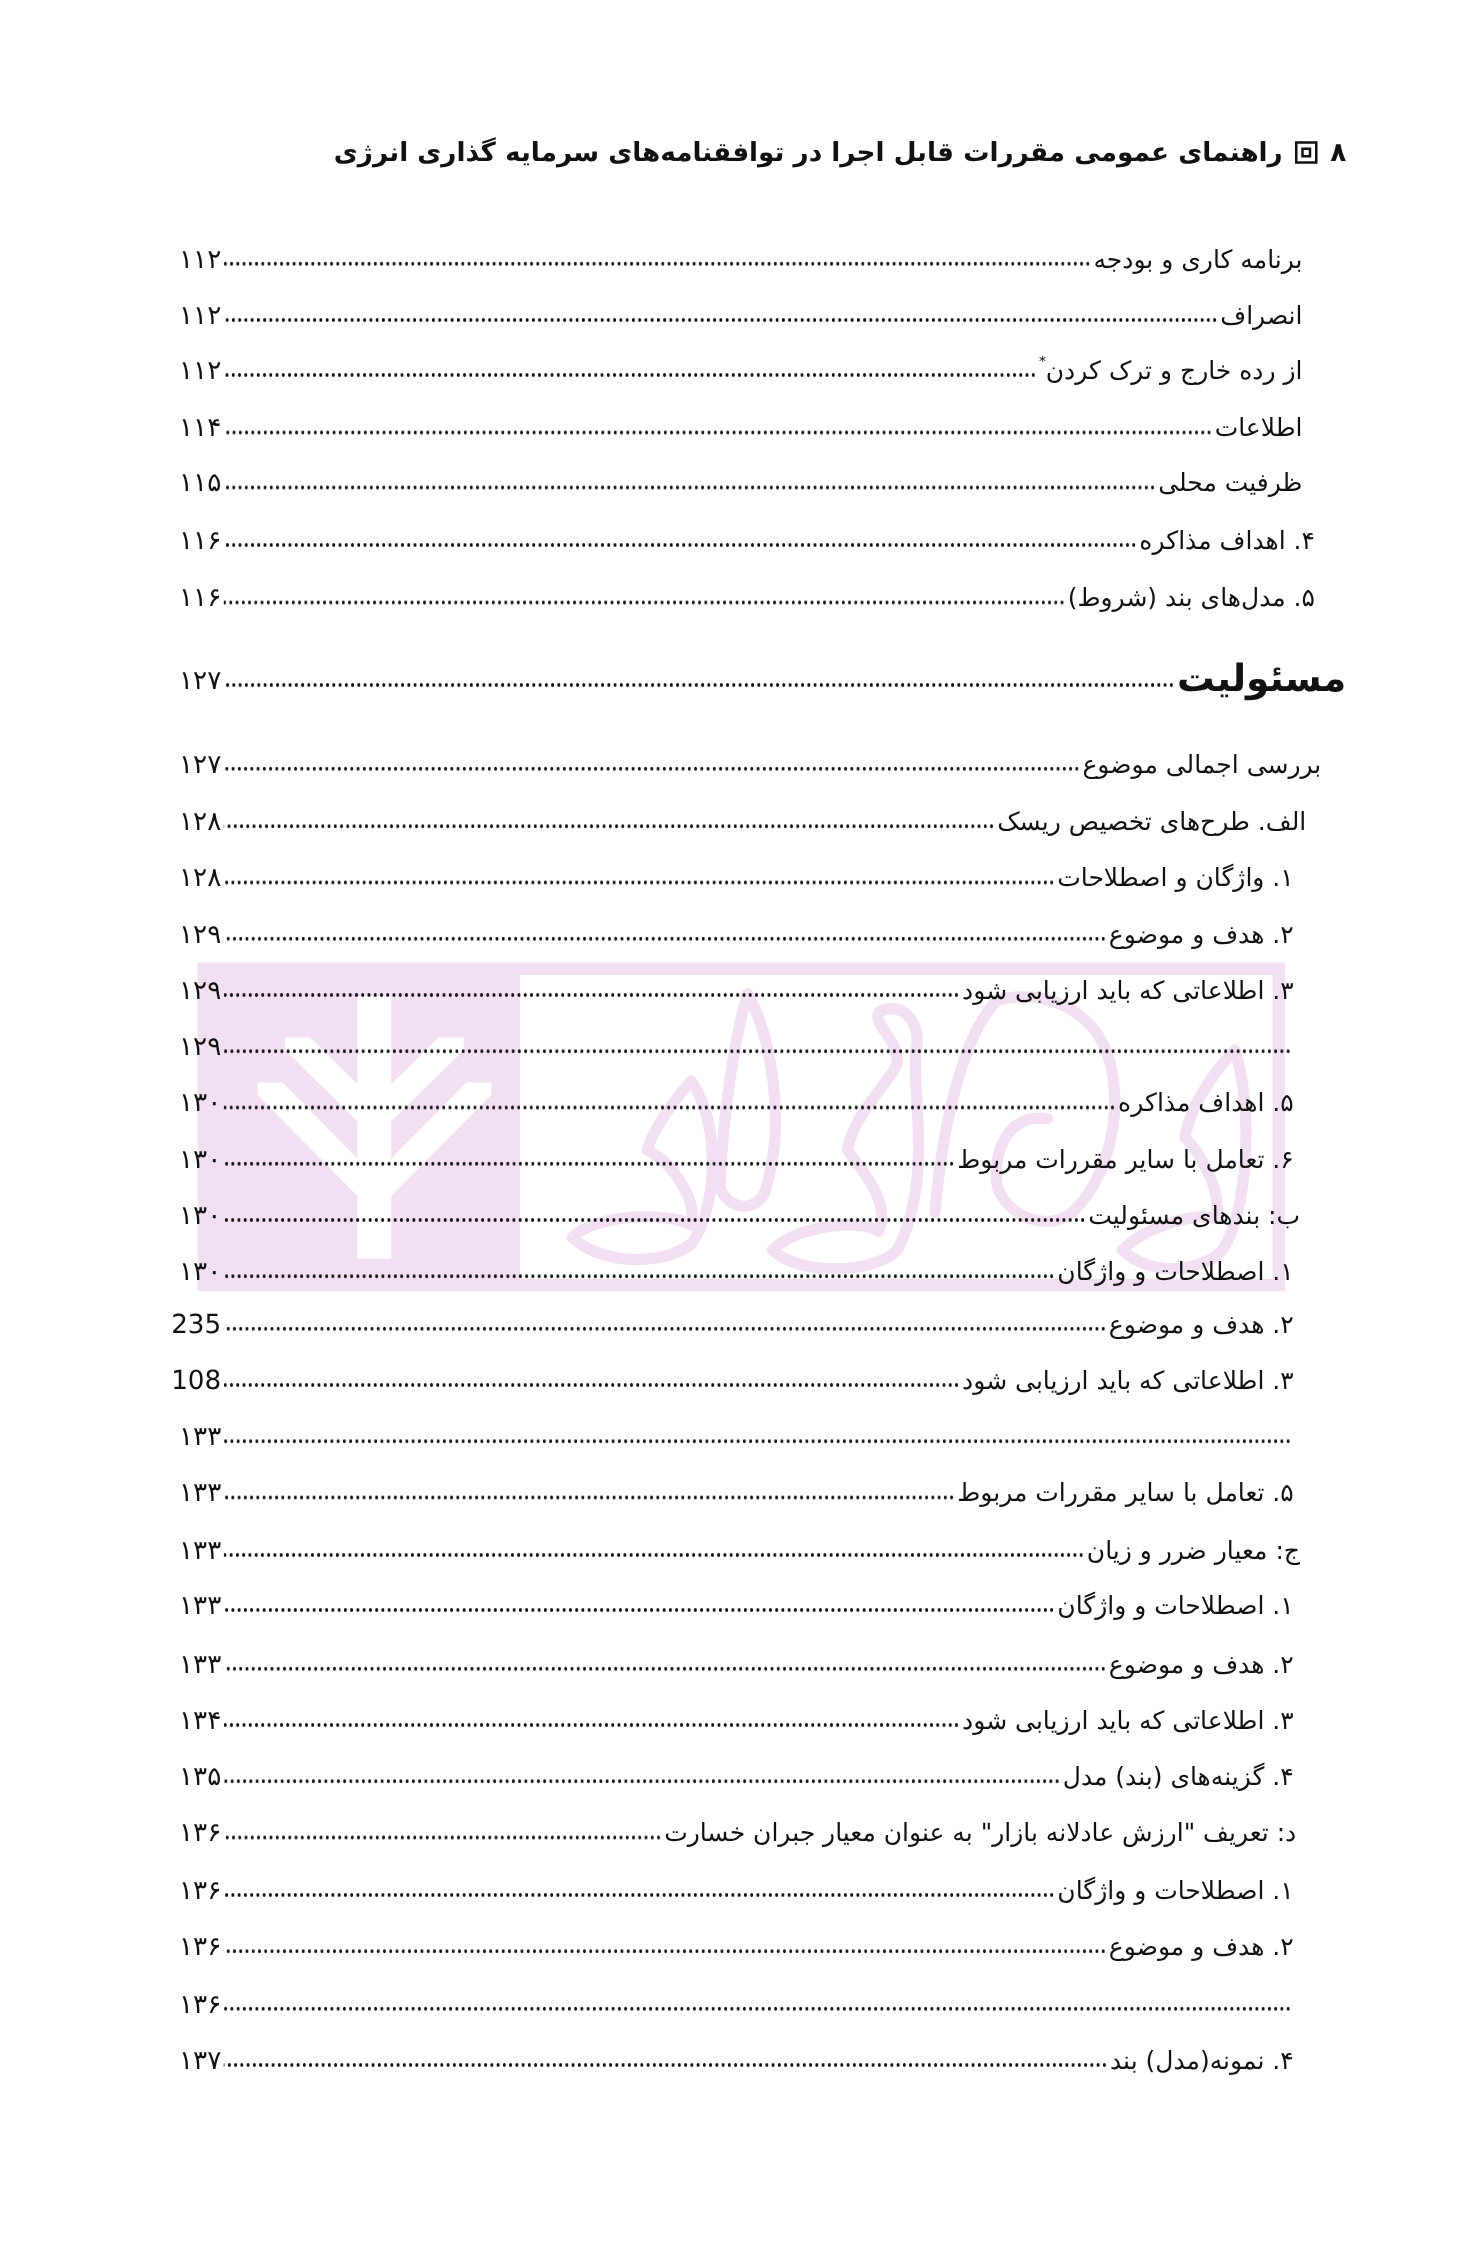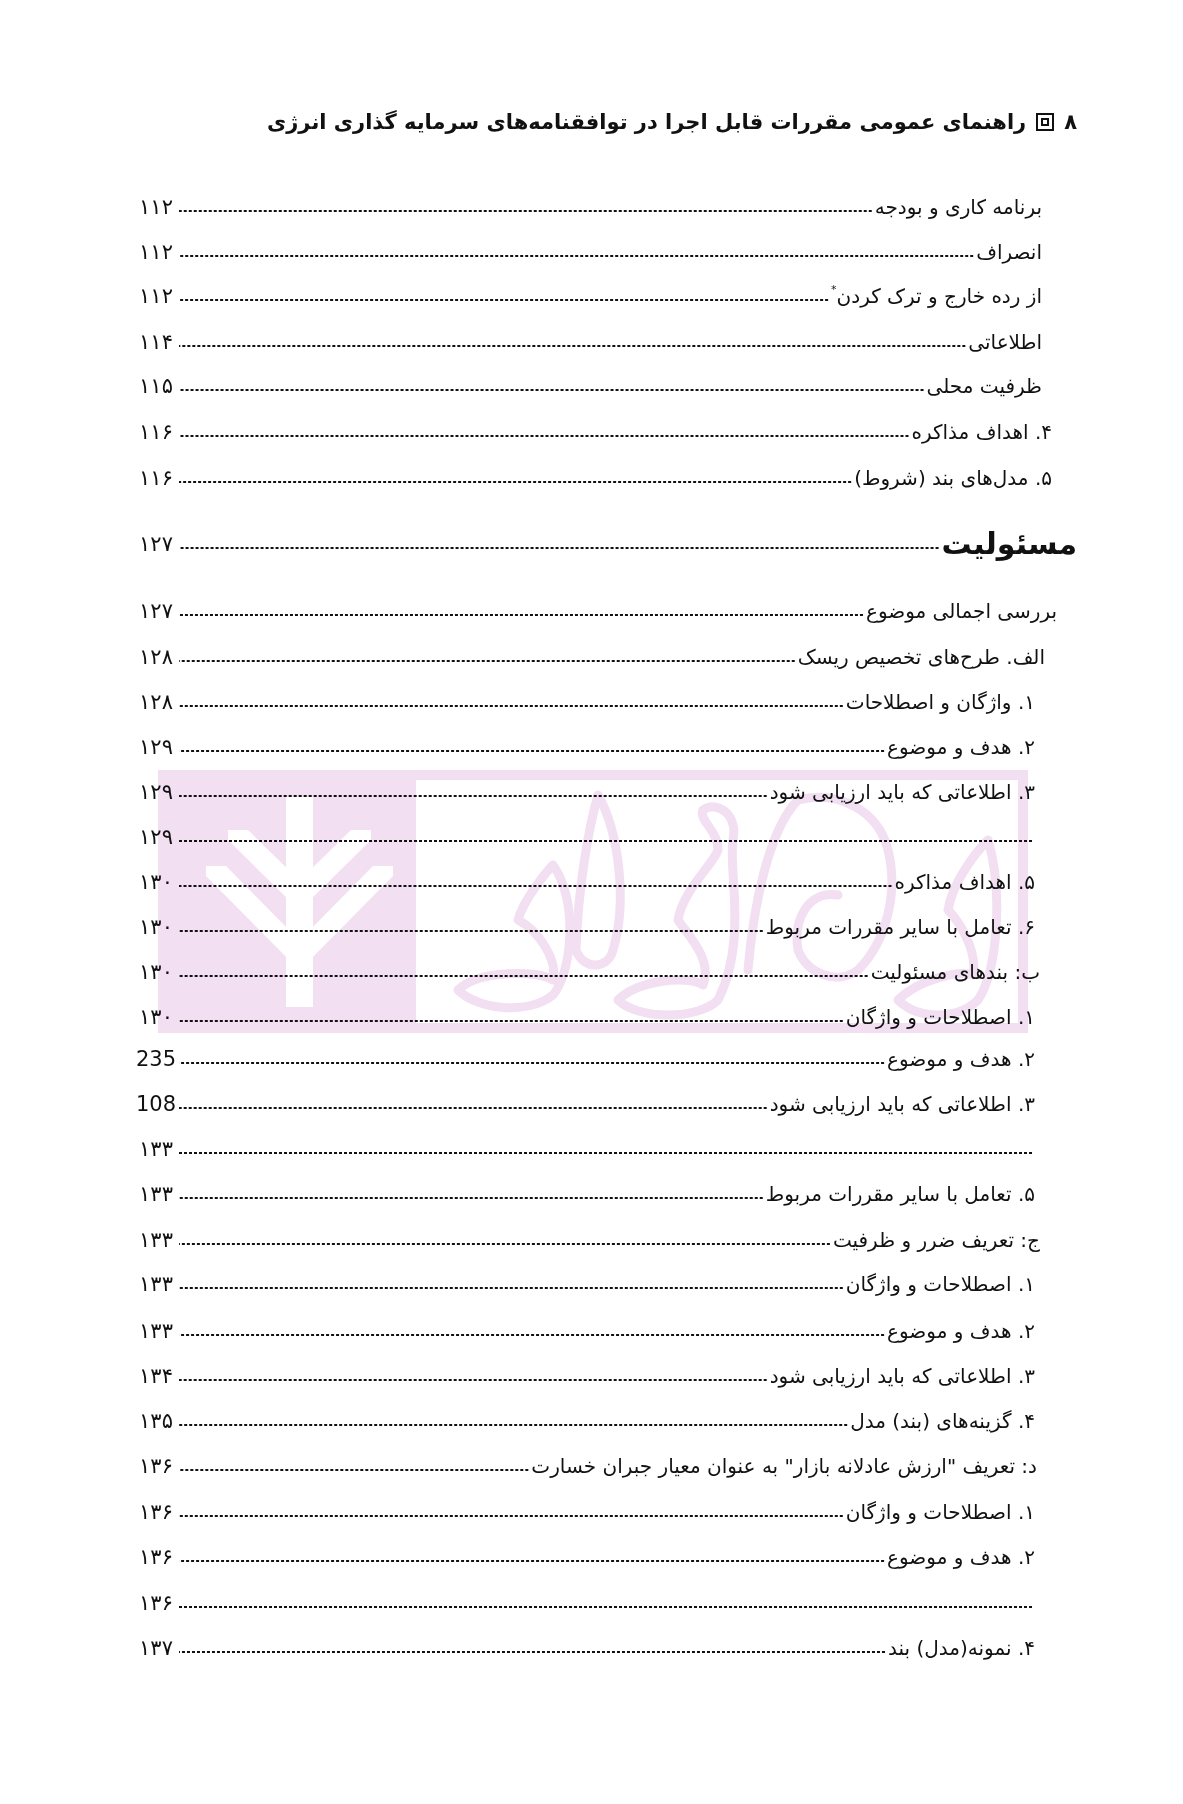--- a/index.html
+++ b/index.html
@@ -17,21 +17,21 @@
                         box-sizing: border-box; }
   .header .frame-icon::after { content: ""; position: absolute; left: 3px; top: 3px; width: 8px; height: 8px;
                                border: 2px solid #111; box-sizing: border-box; }
   .toc-row { position: absolute; left: 135px; height: 34px; display: flex; direction: rtl;
              align-items: flex-end; z-index: 2; font-size: 20px; white-space: nowrap; }
   .toc-row .title { flex: 0 0 auto; line-height: 30px; text-align: right; }
   .toc-row .title sup { font-size: 11px; vertical-align: 10px; }
   .toc-row .leader { flex: 1 1 auto; height: 6px; margin: 0 2px 8px 2px;
                      background-image: radial-gradient(circle, #111 1.2px, transparent 1.5px);
                      background-size: 5px 6px; background-repeat: repeat-x; background-position: right center; }
-  .toc-row .page { flex: 0 0 auto; width: 42px; text-align: center; line-height: 30px; font-size: 21px; margin-top: 36px; }
+  .toc-row .page { flex: 0 0 auto; width: 42px; text-align: right; line-height: 30px; font-size: 21px; margin-top: 36px; }
   .toc-row.heading .title { font-weight: bold; font-size: 30px; }
 </style>
 </head>
 <body>
 
 <div class="watermark">
   <div class="inner"></div>
   <svg width="870" height="263" viewBox="0 0 870 263">
 
     <g fill="#ffffff">
@@ -68,21 +68,21 @@
       <span class="title"><span>انصراف</span></span>
       <span class="leader"></span>
       <span class="page">۱۱۲</span>
     </div>
     <div class="toc-row" style="top: 277px; right: 141px;">
       <span class="title"><span>از رده خارج  و ترک کردن</span><sup>*</sup></span>
       <span class="leader"></span>
       <span class="page">۱۱۲</span>
     </div>
     <div class="toc-row" style="top: 323px; right: 141px;">
-      <span class="title"><span>اطلاعاتی</span></span>
+      <span class="title"><span>اطلاعات</span></span>
       <span class="leader"></span>
       <span class="page">۱۱۴</span>
     </div>
     <div class="toc-row" style="top: 367px; right: 141px;">
       <span class="title"><span>ظرفیت محلی</span></span>
       <span class="leader"></span>
       <span class="page">۱۱۵</span>
     </div>
     <div class="toc-row" style="top: 413px; right: 131px;">
       <span class="title"><span>۴. اهداف مذاکره</span></span>
@@ -161,21 +161,21 @@
     <div class="toc-row" style="top: 1130px; right: 148px;">
       <span class="leader"></span>
       <span class="page">۱۳۳</span>
     </div>
     <div class="toc-row" style="top: 1175px; right: 148px;">
       <span class="title"><span>۵. تعامل با سایر مقررات مربوط</span></span>
       <span class="leader"></span>
       <span class="page">۱۳۳</span>
     </div>
     <div class="toc-row" style="top: 1221px; right: 143px;">
-      <span class="title"><span>ج: تعریف ضرر و ظرفیت</span></span>
+      <span class="title"><span>ج: معیار ضرر و زیان</span></span>
       <span class="leader"></span>
       <span class="page">۱۳۳</span>
     </div>
     <div class="toc-row" style="top: 1265px; right: 148px;">
       <span class="title"><span>۱. اصطلاحات و واژگان</span></span>
       <span class="leader"></span>
       <span class="page">۱۳۳</span>
     </div>
     <div class="toc-row" style="top: 1312px; right: 148px;">
       <span class="title"><span>۲. هدف و موضوع</span></span>

